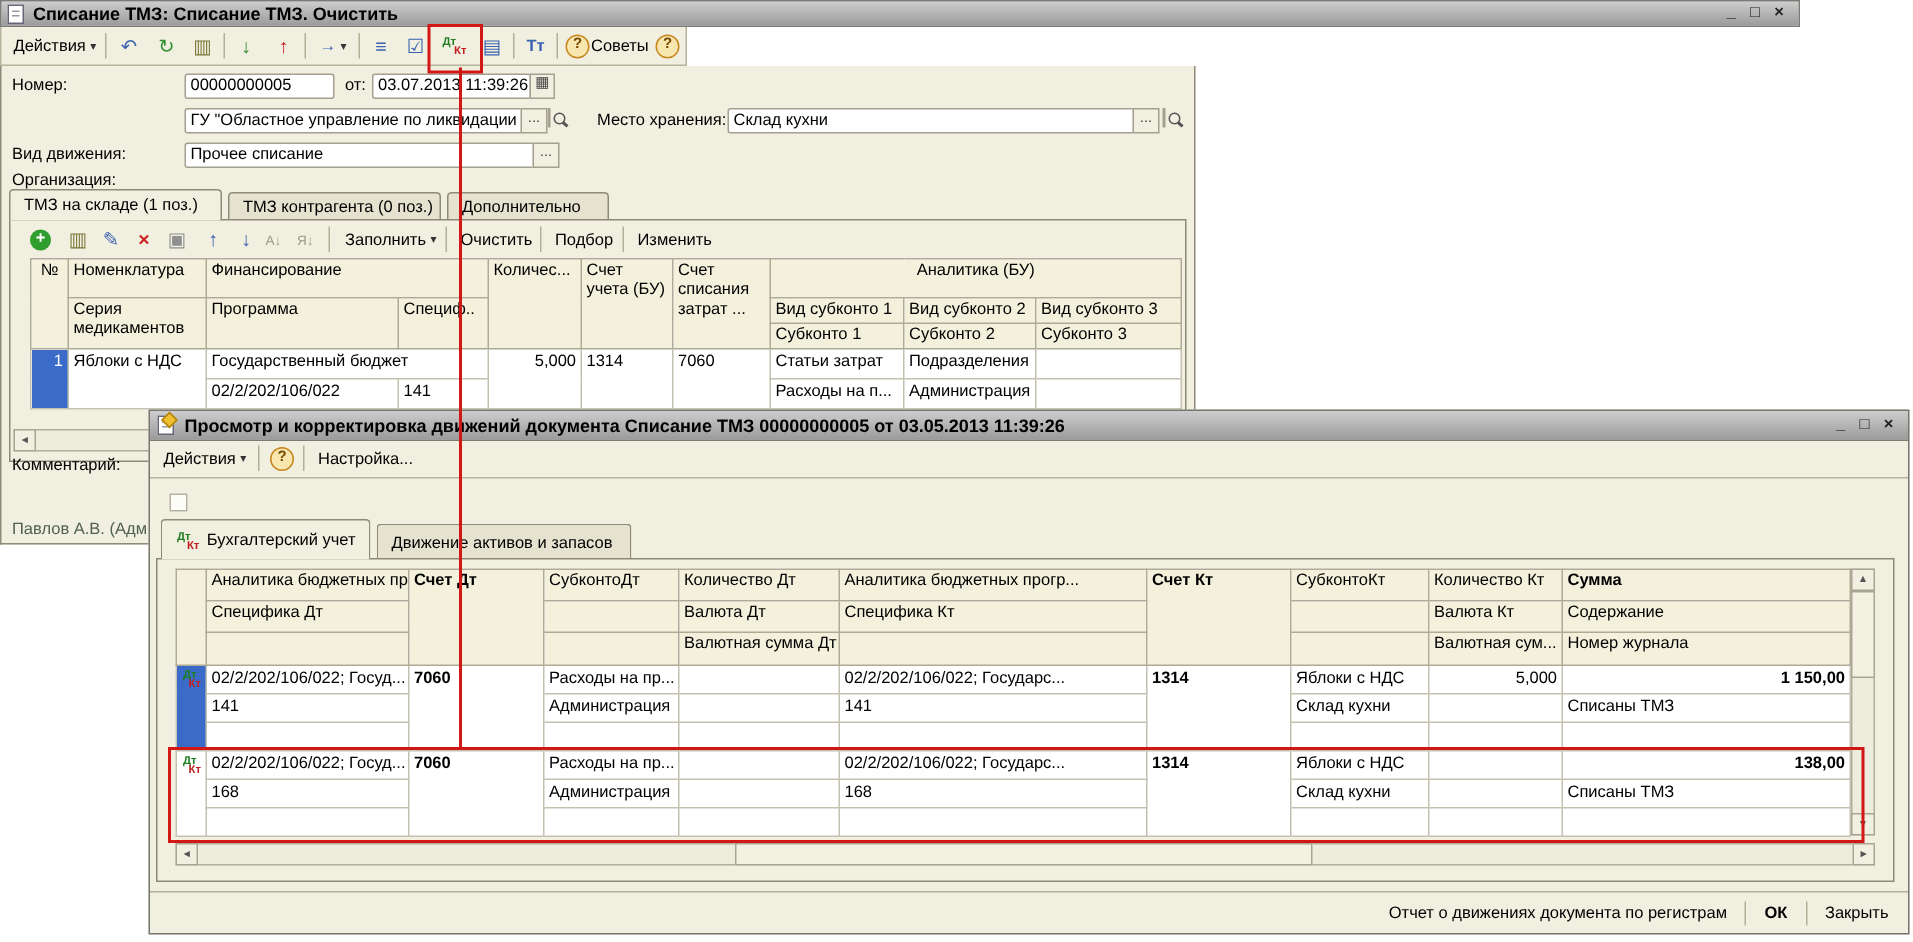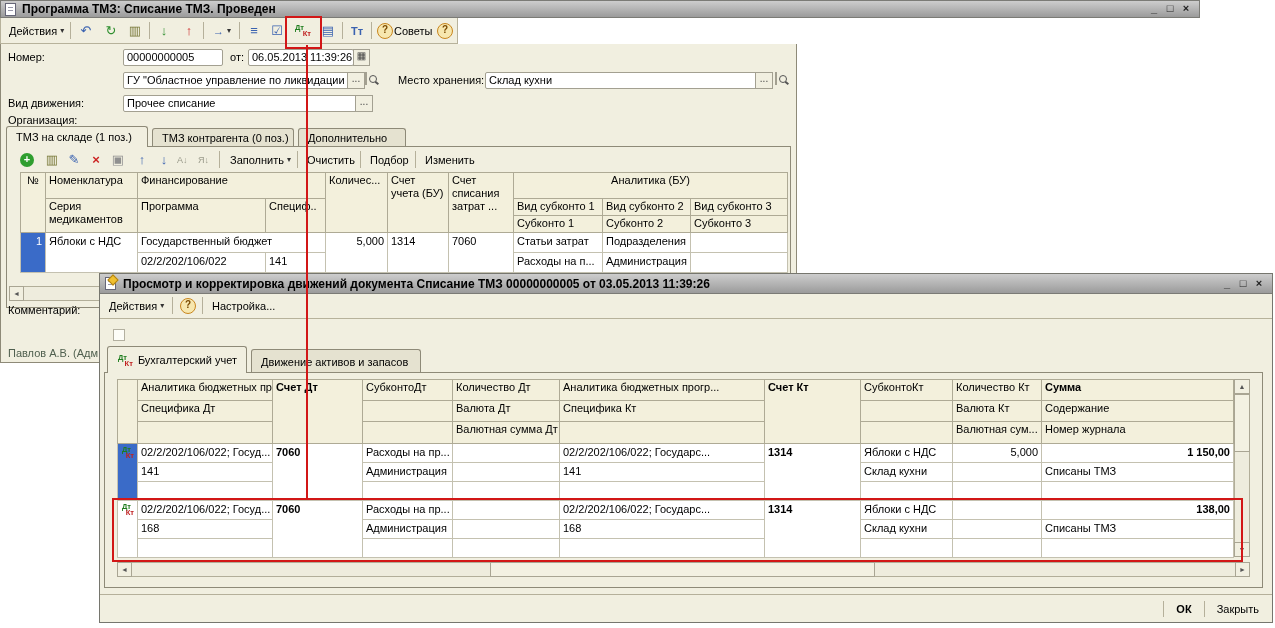--- a/index.html
+++ b/index.html
@@ -57,21 +57,21 @@
 </head>
 <body>
 
 <div class="win" id="win1" style="left:0;top:0;width:1202px;height:363px;z-index:1;">
 
   <div class="tbar" style="left:0;top:0;width:1200px;height:18px;">
     <span class="docico" style="margin:0 6px 0 4px;">
         <i style="top:3px;"></i>
         <i style="top:6px;"></i>
       </span>
-    <span class="tbar-title">Программа ТМЗ: Списание ТМЗ. Проведен</span>
+    <span class="tbar-title">Списание ТМЗ: Списание ТМЗ. Очистить</span>
     <span class="wctl">
       <span>_</span>
       <span>□</span>
       <span>×</span>
     </span>
   </div>
 
   <div class="toolbar" style="left:0;top:18px;width:458px;height:26px;">
     <span class="titem btn" style="left:4px;">
         <span>Действия</span>
@@ -110,21 +110,21 @@
         <span class="qcirc">?</span>
       </span>
   </div>
 
   <div class="abs" style="left:0;top:44px;width:797px;height:319px;background:#f1efe0;border:1px solid #8e8a78;border-top:none;box-sizing:border-box;"></div>
 
   
   <span class="lbl" style="left:8px;top:51px;">Номер:</span>
   <span class="fld" style="left:123px;top:49px;width:92px;">00000000005</span>
   <span class="lbl" style="left:230px;top:51px;">от:</span>
-  <span class="fld" style="left:248px;top:49px;width:98px;">06.05.2013 11:39:26</span>
+  <span class="fld" style="left:248px;top:49px;width:98px;">03.07.2013 11:39:26</span>
   <span class="fbtn" style="left:353px;top:49px;width:15px;">▦</span>
 
   <span class="lbl" style="left:8px;top:74px;margin-top:40px;">Организация:</span>
   <span class="fld" style="left:123px;top:72px;width:218px;">ГУ "Областное управление по ликвидации Ч</span>
   <span class="fbtn" style="left:347px;top:72px;width:16px;">...</span>
   <span class="fbtn mag" style="left:365px;top:72px;width:16px;"></span>
 
   <span class="lbl" style="left:398px;top:74px;">Место хранения:</span>
   <span class="fld" style="left:485px;top:72px;width:264px;">Склад кухни</span>
   <span class="fbtn" style="left:755px;top:72px;width:16px;">...</span>
@@ -394,20 +394,21 @@
   <div class="sbtn" style="left:1134px;top:105px;width:16px;height:15px;">▲</div>
   <div class="thumb" style="left:1134px;top:120px;width:16px;height:58px;"></div>
   <div class="sbtn" style="left:1134px;top:268px;width:16px;height:15px;">▼</div>
 
   <div class="sbtrack" style="left:17px;top:288px;width:1133px;height:15px;"></div>
   <div class="sbtn" style="left:17px;top:288px;width:15px;height:15px;">◄</div>
   <div class="thumb" style="left:390px;top:288px;width:385px;height:15px;"></div>
   <div class="sbtn" style="left:1135px;top:288px;width:15px;height:15px;">►</div>
 
   <div class="abs" style="left:0;top:320px;width:1172px;height:28px;border-top:1px solid #b5b09a;display:flex;align-items:center;justify-content:flex-end;padding-right:6px;box-sizing:border-box;">
+    <span class="footbtn">Отчет о движениях документа по регистрам</span>
     <span class="vsep"></span>
     <span class="footbtn" style="font-weight:bold;">ОК</span>
     <span class="vsep"></span>
     <span class="footbtn">Закрыть</span>
   </div>
 </div>
 
 <div class="red-box" style="left:285px;top:16px;width:33px;height:29px;"></div>
 <div class="red-line" style="left:306px;top:45px;width:2px;height:453px;"></div>
 <div class="red-box" style="left:112px;top:498px;width:1127px;height:60px;"></div>

